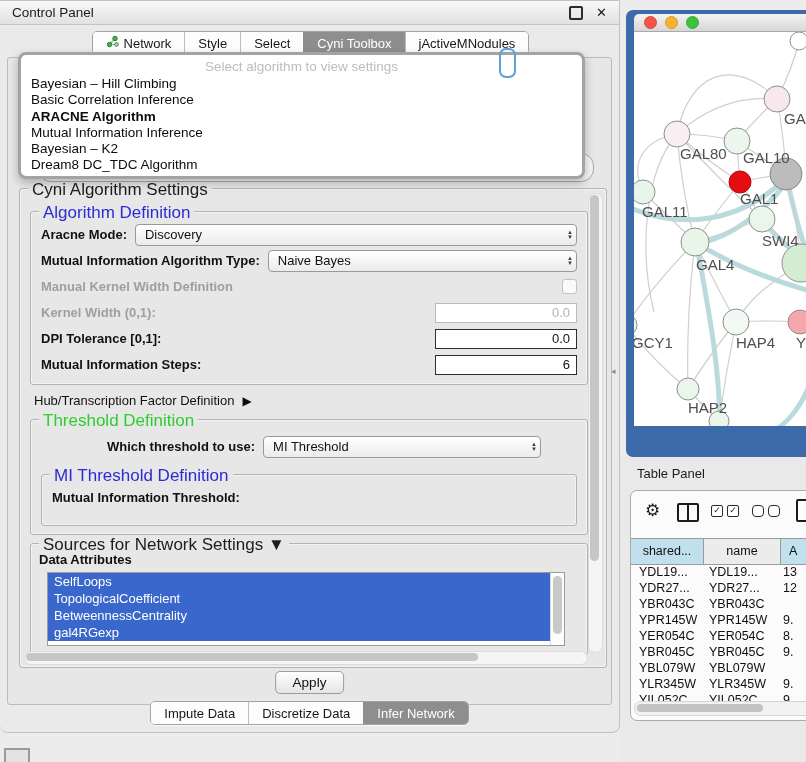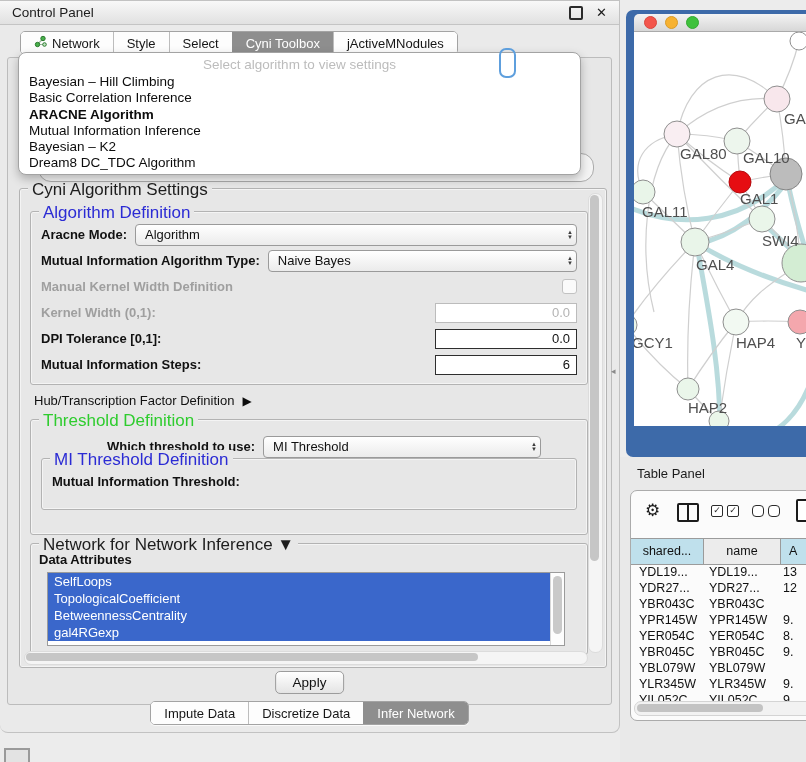--- a/index.html
+++ b/index.html
@@ -9,21 +9,21 @@
   
   .control-panel{position:absolute;left:0;top:6;width:619px;height:731px;background:#eaeaea;
     border:1px solid #c2c2c2;border-left:none;border-radius:0 0 8px 8px;}
   .cp-titlebar{position:absolute;left:0;top:0;right:0;height:23px;display:flex;align-items:center;
     padding:0 12px;background:linear-gradient(#f8f8f8,#e1e1e1);border-bottom:1px solid #c4c4c4;}
   .cp-title{font-size:13.5px;color:#1c1c1c;}
   .cp-buttons{margin-left:auto;display:flex;align-items:center;gap:13px;}
   .cp-float{width:10px;height:10px;border:2px solid #2b2b2b;border-radius:2px;}
   .cp-close{font-size:13px;font-weight:bold;color:#1a1a1a;line-height:10px;}
 
-  .cp-tabbar{position:absolute;left:0;top:30px;right:18px;display:flex;justify-content:flex-start;margin-left:20px;}
+  .cp-tabbar{position:absolute;left:0;top:30px;right:18px;display:flex;justify-content:center;margin-left:20px;}
   .seg-group{display:inline-flex;height:22px;border:1px solid #a3a3a3;border-radius:5px;overflow:hidden;
     background:#fdfdfd;box-shadow:0 1px 0 rgba(255,255,255,.7);}
   .seg{display:flex;align-items:center;gap:5px;padding:0 13px;font-size:13px;color:#161616;
     border-left:1px solid #bdbdbd;background:#fdfdfd;cursor:default;}
   .seg:first-child{border-left:none;}
   .seg.sel{background:#8e8e8e;color:#ffffff;border-left-color:#8e8e8e;}
 
   .cp-inner{position:absolute;left:7px;top:56px;width:603px;height:646px;background:#e7e7e7;
     border:1px solid #bcbcbc;border-radius:3px;}
 
@@ -57,40 +57,40 @@
   .field{width:128px;margin-left:auto;height:18px;border:1px solid #2e2e2e;background:#fff;
     font-size:13px;color:#111;text-align:right;padding:0 6px;line-height:18px;}
   .field.dis{border-color:#bcbcbc;color:#b3b3b3;}
   .checkbox{margin-left:auto;width:13px;height:13px;border:1px solid #c2c2c2;border-radius:3px;background:#fafafa;}
 
   .hub-row{position:absolute;left:14px;top:204px;font-size:13px;color:#111;display:flex;align-items:center;gap:8px;}
   .hub-arrow{font-size:12px;color:#0d0d0d;}
 
   .grp-threshold{left:10px;top:230px;width:556px;height:114px;}
   .thr-row{position:absolute;left:76px;right:46px;top:16px;display:flex;align-items:center;gap:8px;height:21px;}
-  .grp-mithr{left:10px;top:38px;width:534px;height:50px;}
+  .grp-mithr{left:10px;top:54px;width:534px;height:50px;}
   .mithr-row{position:absolute;left:10px;right:8px;top:12px;display:flex;align-items:center;height:21px;}
 
   .grp-sources{left:10px;top:354px;width:556px;height:110px;}
   .attr-lbl{position:absolute;left:8px;top:8px;font-size:13px;font-weight:bold;color:#111;}
   .attr-list{position:absolute;left:16px;right:22px;top:28px;height:72px;background:#ffffff;
     border:1px solid #9b9b9b;overflow:hidden;}
   .attr-item{height:17px;line-height:17px;background:#3a67cb;color:#fff;font-size:13px;padding-left:6px;margin-right:13px;}
   .attr-scroll{position:absolute;right:0;top:0;bottom:0;width:13px;background:#fdfdfd;border-left:1px solid #d8d8d8;}
   .attr-scroll .thumb{position:absolute;left:2px;top:3px;width:9px;height:58px;background:#c9c9c9;border-radius:5px;}
 
   .apply{position:absolute;left:50%;transform:translateX(-50%);top:613px;height:23px;padding:0 17px;
     font-size:13.5px;color:#111;background:linear-gradient(#ffffff,#e4e4e4);
     border:1px solid #9c9c9c;border-radius:5px;font-family:inherit;text-align:center;}
 
   .cp-bottombar{position:absolute;left:0;top:700px;right:0;display:flex;justify-content:center;}
 
   
   .popup{position:absolute;left:18px;top:51px;width:561px;height:118px;background:#ffffff;
-    border:1px solid #a3a3a3;border-radius:8px;box-shadow:0 4px 10px rgba(0,0,0,.25);z-index:8;overflow:hidden;padding-top:3px;}
+    border:3px solid #a3a3a3;border-radius:8px;box-shadow:0 4px 10px rgba(0,0,0,.25);z-index:8;overflow:hidden;padding-top:3px;}
   .popup-header{text-align:center;font-size:13.5px;color:#bcbcbc;height:18px;line-height:18px;}
   .popup-item{font-size:13.5px;color:#0c0c0c;height:16.3px;line-height:16.3px;padding-left:10px;white-space:nowrap;}
   .popup-item.hl{font-weight:bold;}
   .focus-ring{position:absolute;left:499px;top:47px;width:13px;height:26px;border:2px solid #5e9fdd;border-radius:7px;z-index:9;background:transparent;}
   .behind-combo{position:absolute;left:38px;top:152px;width:540px;height:27px;border:1px solid #ababab;
     border-radius:13px;background:#f4f4f4;color:#a9a9a9;font-size:13px;line-height:27px;padding-left:14px;z-index:2;overflow:hidden;}
 
   .splitter-arrow{position:absolute;left:611px;top:366px;font-size:9px;color:#8a8a8a;}
 
   
@@ -182,21 +182,21 @@
 
       <div class="grp grp-settings">
         <span class="legend">Cyni Algorithm Settings</span>
 
         <div class="grp grp-algo">
           <span class="legend blue">Algorithm Definition</span>
           <div class="rows">
             <div class="row">
               <span class="lbl">Aracne Mode:</span>
               <span class="combo">
-                <span>Algorithm</span>
+                <span>Discovery</span>
                 <span class="stepper">
                     <span>▲</span>
                     <span>▼</span>
                   </span>
               </span>
             </div>
             <div class="row">
               <span class="lbl">Mutual Information Algorithm Type:</span>
               <span class="combo">
                 <span>Naive Bayes</span>
@@ -244,21 +244,21 @@
           </div>
           <div class="grp grp-mithr">
             <span class="legend blue">MI Threshold Definition</span>
             <div class="mithr-row">
               <span class="lbl">Mutual Information Threshold:</span>
             </div>
           </div>
         </div>
 
         <div class="grp grp-sources">
-          <span class="legend"><span>Network for Network Inference</span> <span>▼</span></span>
+          <span class="legend"><span>Sources for Network Settings</span> <span>▼</span></span>
           <div class="attr-lbl">Data Attributes</div>
           <div class="attr-list" id="attr-list">
 
           <div class="attr-item">SelfLoops</div>
               <div class="attr-item">TopologicalCoefficient</div>
               <div class="attr-item">BetweennessCentrality</div>
               <div class="attr-item">gal4RGexp</div>
               <div class="attr-scroll">
                 <div class="thumb"></div>
               </div>

